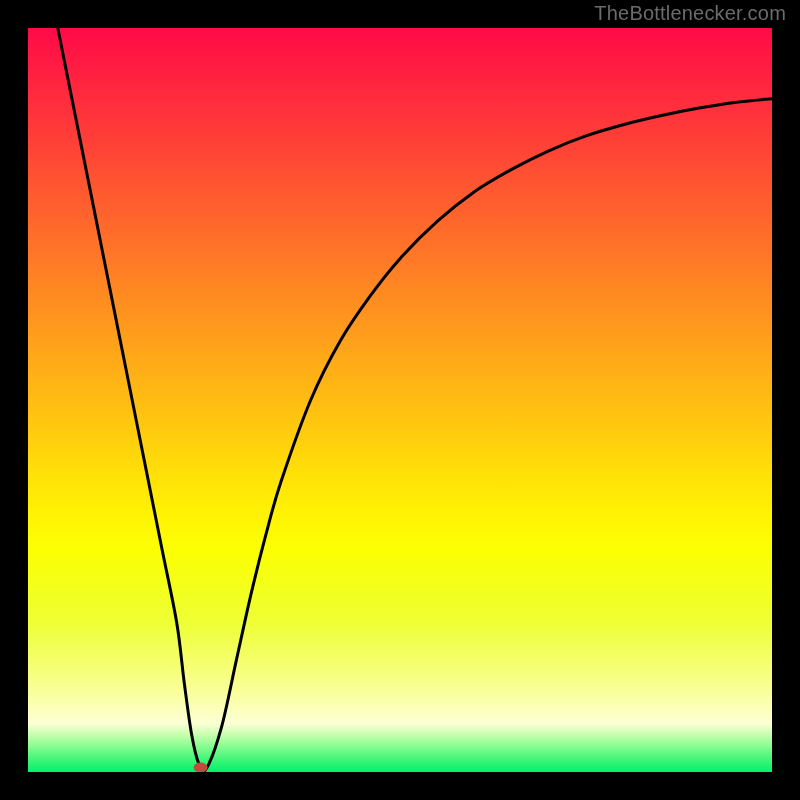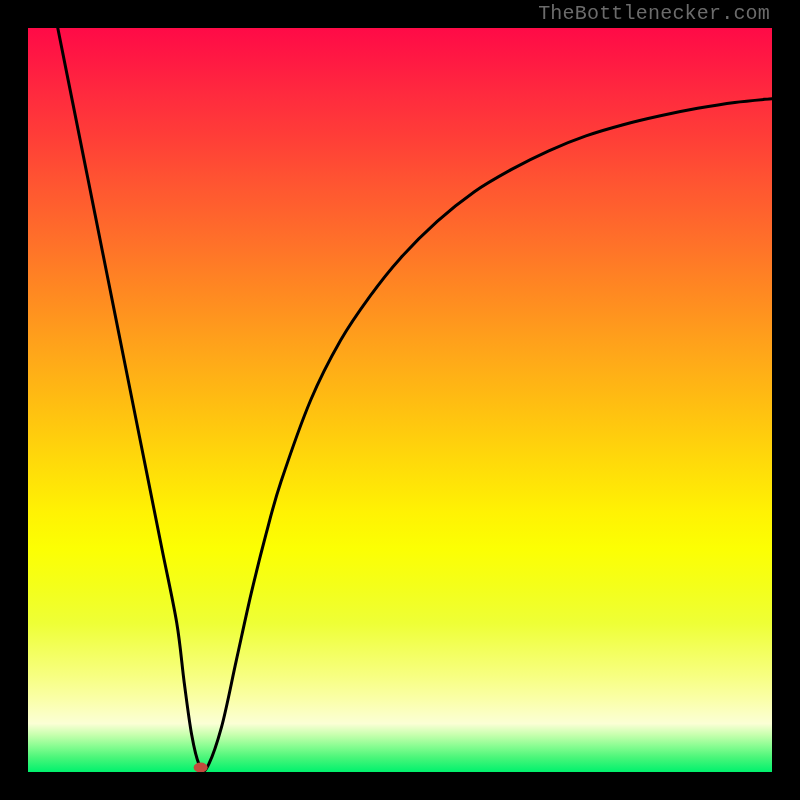--- a/index.html
+++ b/index.html
@@ -22,22 +22,22 @@
     position: absolute;
     left: 28px;
     top: 28px;
     width: 744px;
     height: 744px;
     overflow: hidden;
   }
   .watermark {
     position: absolute;
     top: 2px;
-    right: 30px;
-    font-family: Liberation Mono, monospace;
+    right: 14px;
+    font-family: Liberation Sans, sans-serif;
     font-size: 20px;
     font-weight: 500;
     color: #6b6b6b;
     letter-spacing: 0.2px;
   }
 </style>
 </head>
 <body>
 
 <div class="frame">

